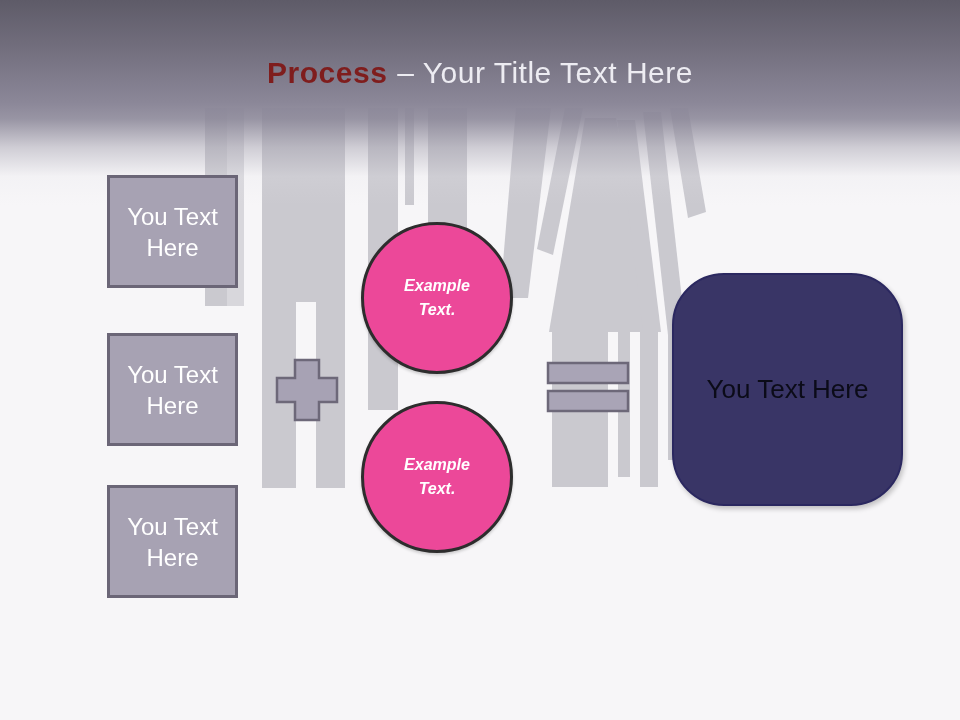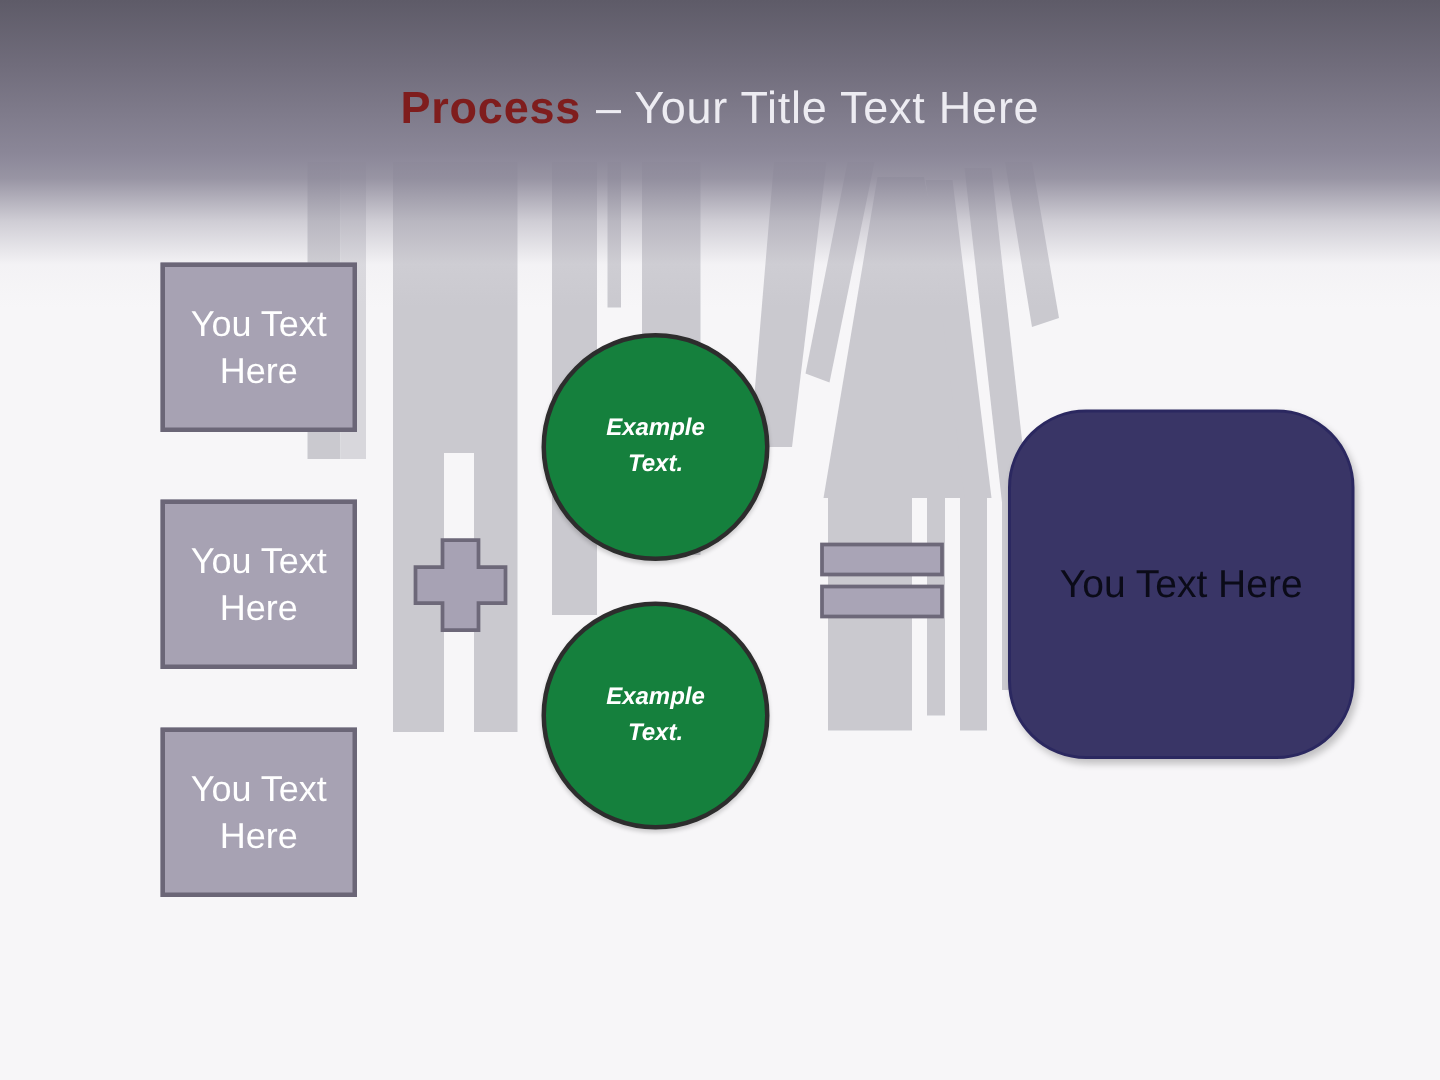--- a/index.html
+++ b/index.html
@@ -32,21 +32,21 @@
     position:absolute;left:107px;width:131px;height:113px;box-sizing:border-box;
     background:#a7a2b3;border:3px solid #6b6677;z-index:4;
     display:flex;align-items:center;justify-content:center;text-align:center;
     color:#ffffff;font-size:24px;line-height:31px;
   }
   .sq span{display:block;width:110px;}
   .sq1{top:175px;} .sq2{top:333px;} .sq3{top:485px;}
   
   .circle{
     position:absolute;left:361px;width:152px;height:152px;box-sizing:border-box;
-    background:#15803d;border:3px solid #2d2d2d;border-radius:50%;z-index:4;
+    background:#ec4899;border:3px solid #2d2d2d;border-radius:50%;z-index:4;
     display:flex;align-items:center;justify-content:center;text-align:center;
     color:#ffffff;font-size:16px;font-weight:bold;font-style:italic;line-height:24px;
     box-shadow:0 2px 3px rgba(0,0,0,0.18);
   }
   .circle span{display:block;width:90px;}
   .c1{top:222px;} .c2{top:401px;}
   
   .op{position:absolute;z-index:4;}
   .op-plus{left:275px;top:358px;}
   .op-equals{left:546px;top:361px;}

